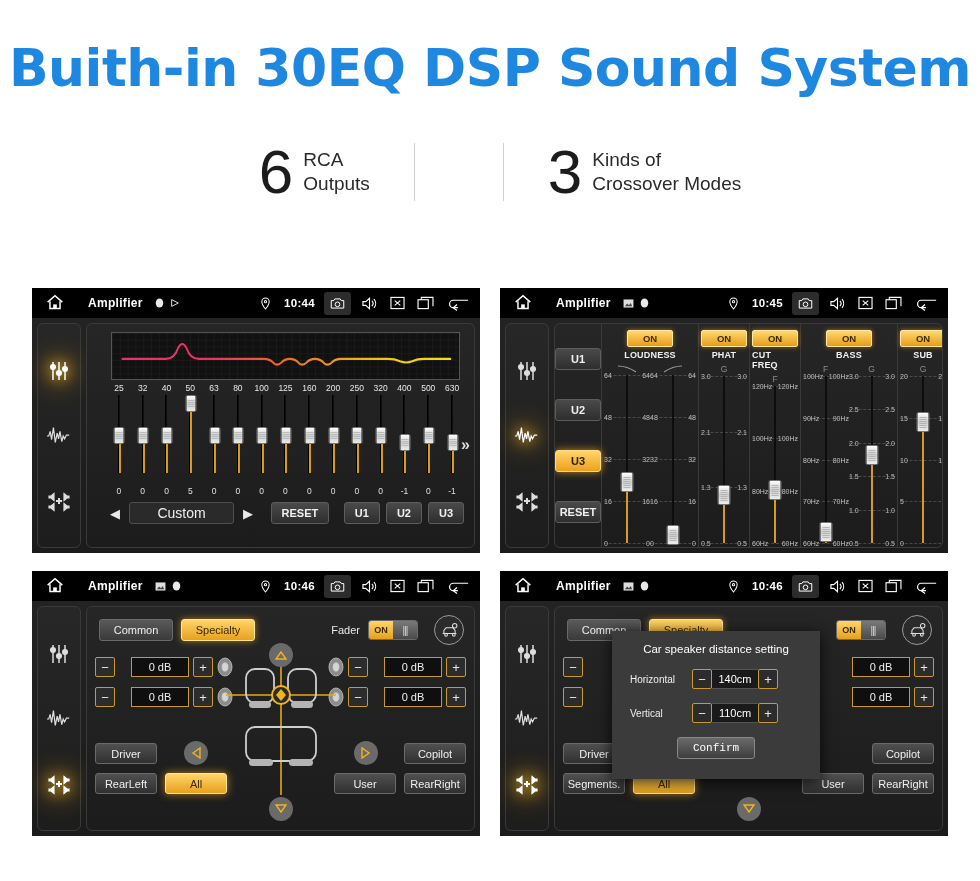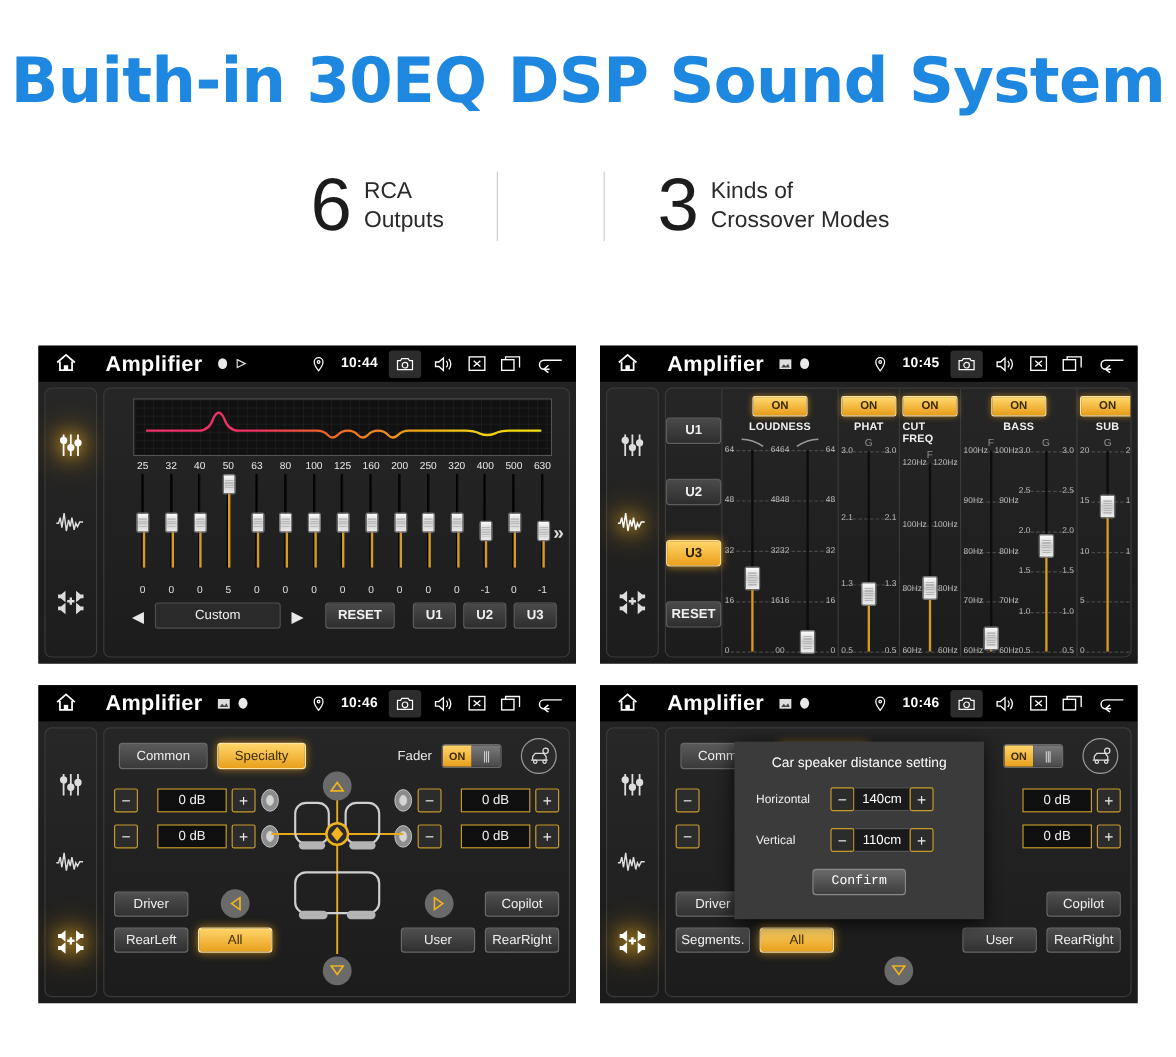--- a/index.html
+++ b/index.html
@@ -76,21 +76,21 @@
   .statusbar {
     height: 30px;
     background: #000;
     display: flex;
     align-items: center;
     padding: 0 10px 0 12px;
     position: relative;
   }
   .sb-home { width: 22px; height: 22px; }
   .sb-title {
-    color: #fff; font-size: 18px; font-weight: bold;
+    color: #fff; font-size: 12px; font-weight: bold;
     margin-left: 22px; letter-spacing: .3px;
   }
   .sb-mini { display:flex; gap:6px; margin-left:12px; align-items:center;}
   .sb-right { margin-left: auto; display: flex; align-items: center; gap: 9px; }
   .sb-time { color: #fff; font-size: 11.5px; font-weight: bold; letter-spacing:.3px;}
   .sb-ic { width: 19px; height: 19px; display:flex; align-items:center; justify-content:center;}
   .sb-cam-wrap {
     background: #2c2c2c; padding: 5px 6px; border-radius: 3px;
     display:flex; align-items:center; justify-content:center;
   }
@@ -163,21 +163,21 @@
   .eq-chev { position:absolute; right:4px; top:112px; color:#ddd; font-size:16px; font-weight:bold;}
 
   .eq-bottom {
     display:flex; align-items:center; gap:6px;
     margin: 6px 10px 0 20px;
   }
   .arrow-btn { color:#e9e9e9; font-size:13px; padding:0 3px; }
   .preset-box {
     flex:0 0 105px; height:22px; background:#2a2a2a;
     border:1px solid #4e4e4e; border-radius:3px;
-    color:#efefef; font-size:11px;
+    color:#efefef; font-size:14px;
     display:flex; align-items:center; justify-content:center;
   }
   .btn-d {
     height:22px; background:linear-gradient(#4a4a4a,#2e2e2e);
     border:1px solid #5d5d5d; border-radius:3px;
     color:#f0f0f0; font-size:11px; font-weight:bold;
     display:flex;align-items:center;justify-content:center;
     padding: 0 10px;
   }
   .sp { flex:1; }
@@ -278,21 +278,21 @@
   .smallbtn{
     height:21px;padding:0 12px;border-radius:3px;
     background:linear-gradient(#505050,#303030);border:1px solid #6a6a6a;
     color:#f0f0f0;font-size:11px;display:flex;align-items:center;justify-content:center;
   }
   .smallbtn.on{background:linear-gradient(#ffd56a,#e8a01c);border-color:#ffe3a0;color:#3a2c00;box-shadow:0 0 8px rgba(255,175,25,.65);}
   .rowb{position:absolute;display:flex;gap:8px;}
 
   
   .modal{
-    position:absolute; left:112px; top:47px; width:208px; height:148px;
+    position:absolute; left:112px; top:60px; width:208px; height:148px;
     background:#3b3b3b; box-shadow:0 3px 14px rgba(0,0,0,.8);
     display:flex;flex-direction:column;align-items:center;padding-top:12px;
     z-index: 20;
   }
   .modal h4{color:#fff;font-size:11.5px;font-weight:normal;}
   .mrow{display:flex;align-items:center;gap:8px;margin-top:14px;width:100%;padding-left:18px;}
   .mrow .ml{color:#eee;font-size:10px;width:54px;}
   .mstep{display:flex;}
   .mstep .sq{border-color:#c79a2b;}
   .mval{width:46px;height:20px;background:#1a1a1a;border-top:1px solid #555;border-bottom:1px solid #555;color:#fff;font-size:11px;display:flex;align-items:center;justify-content:center;}

